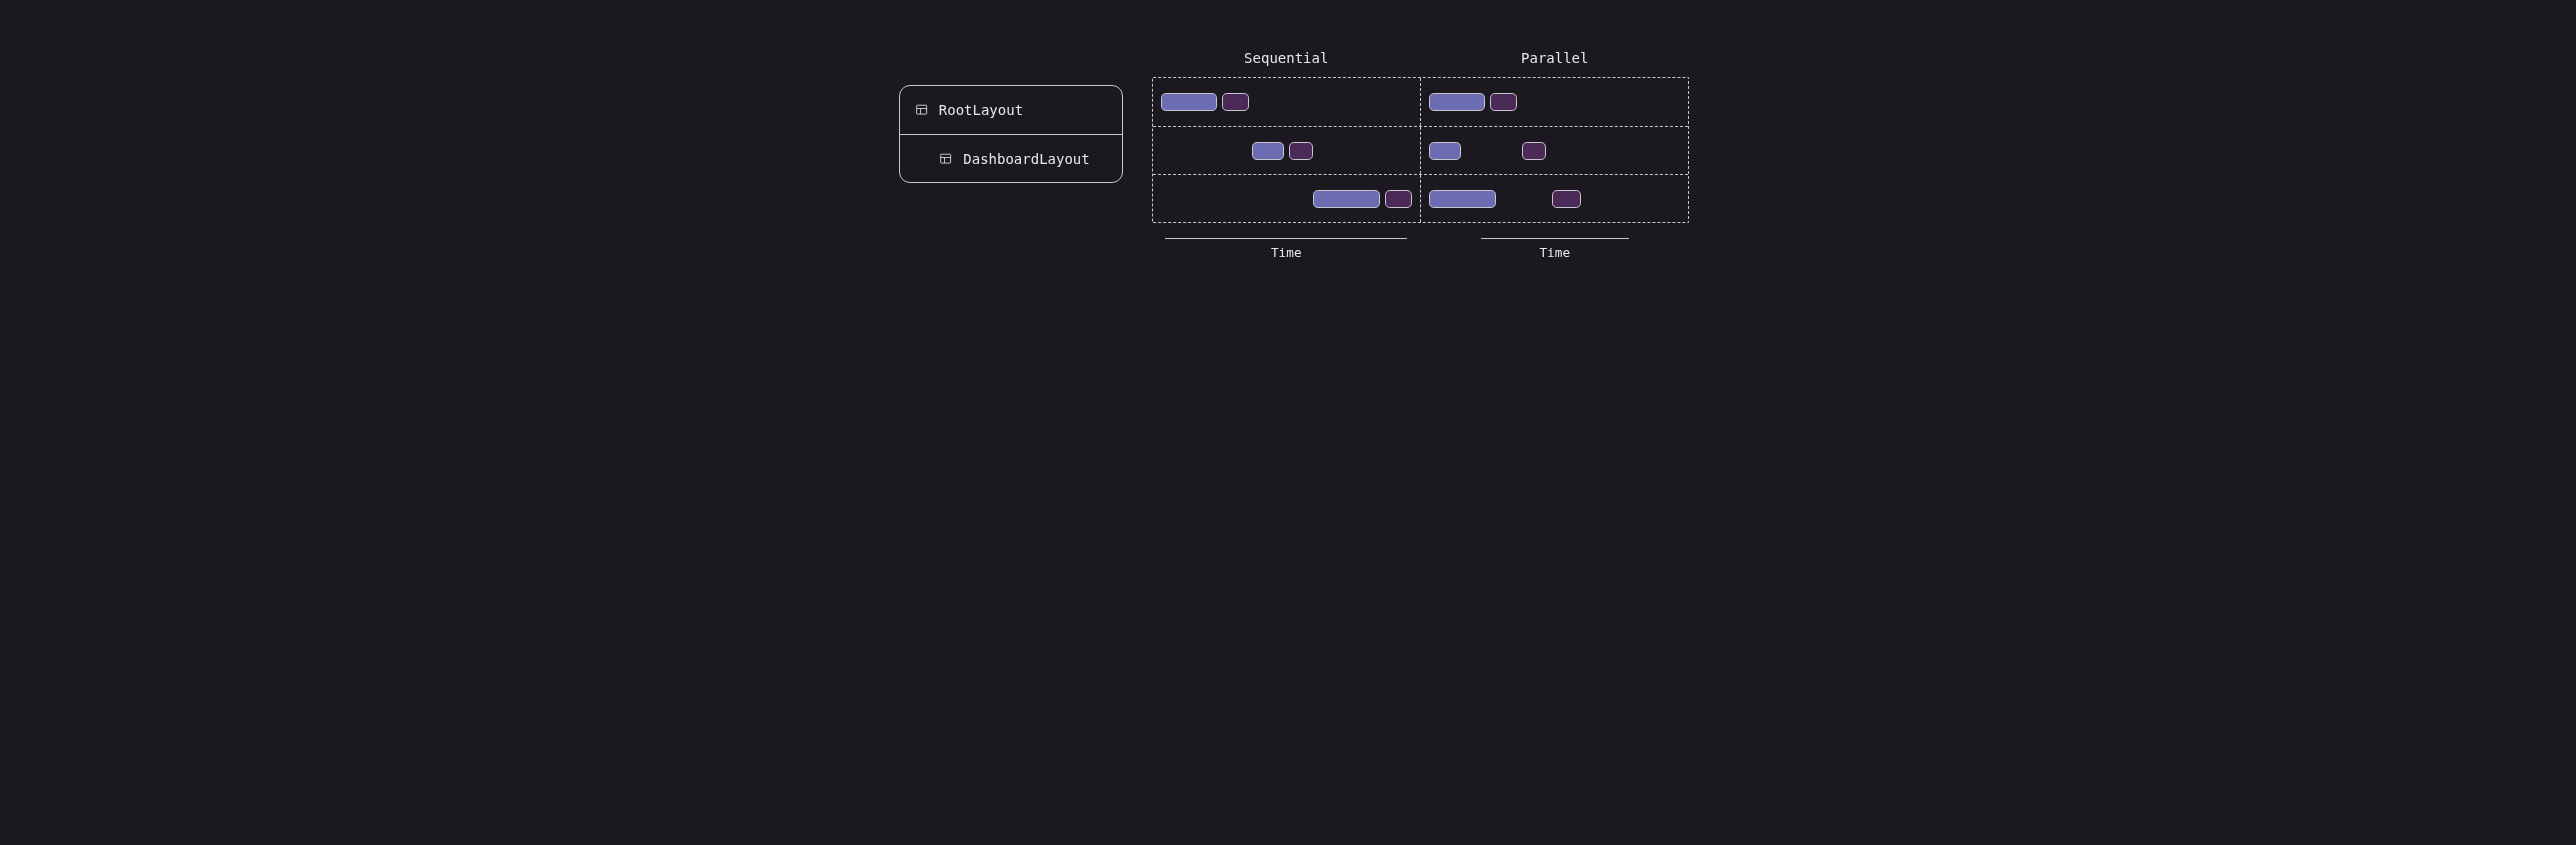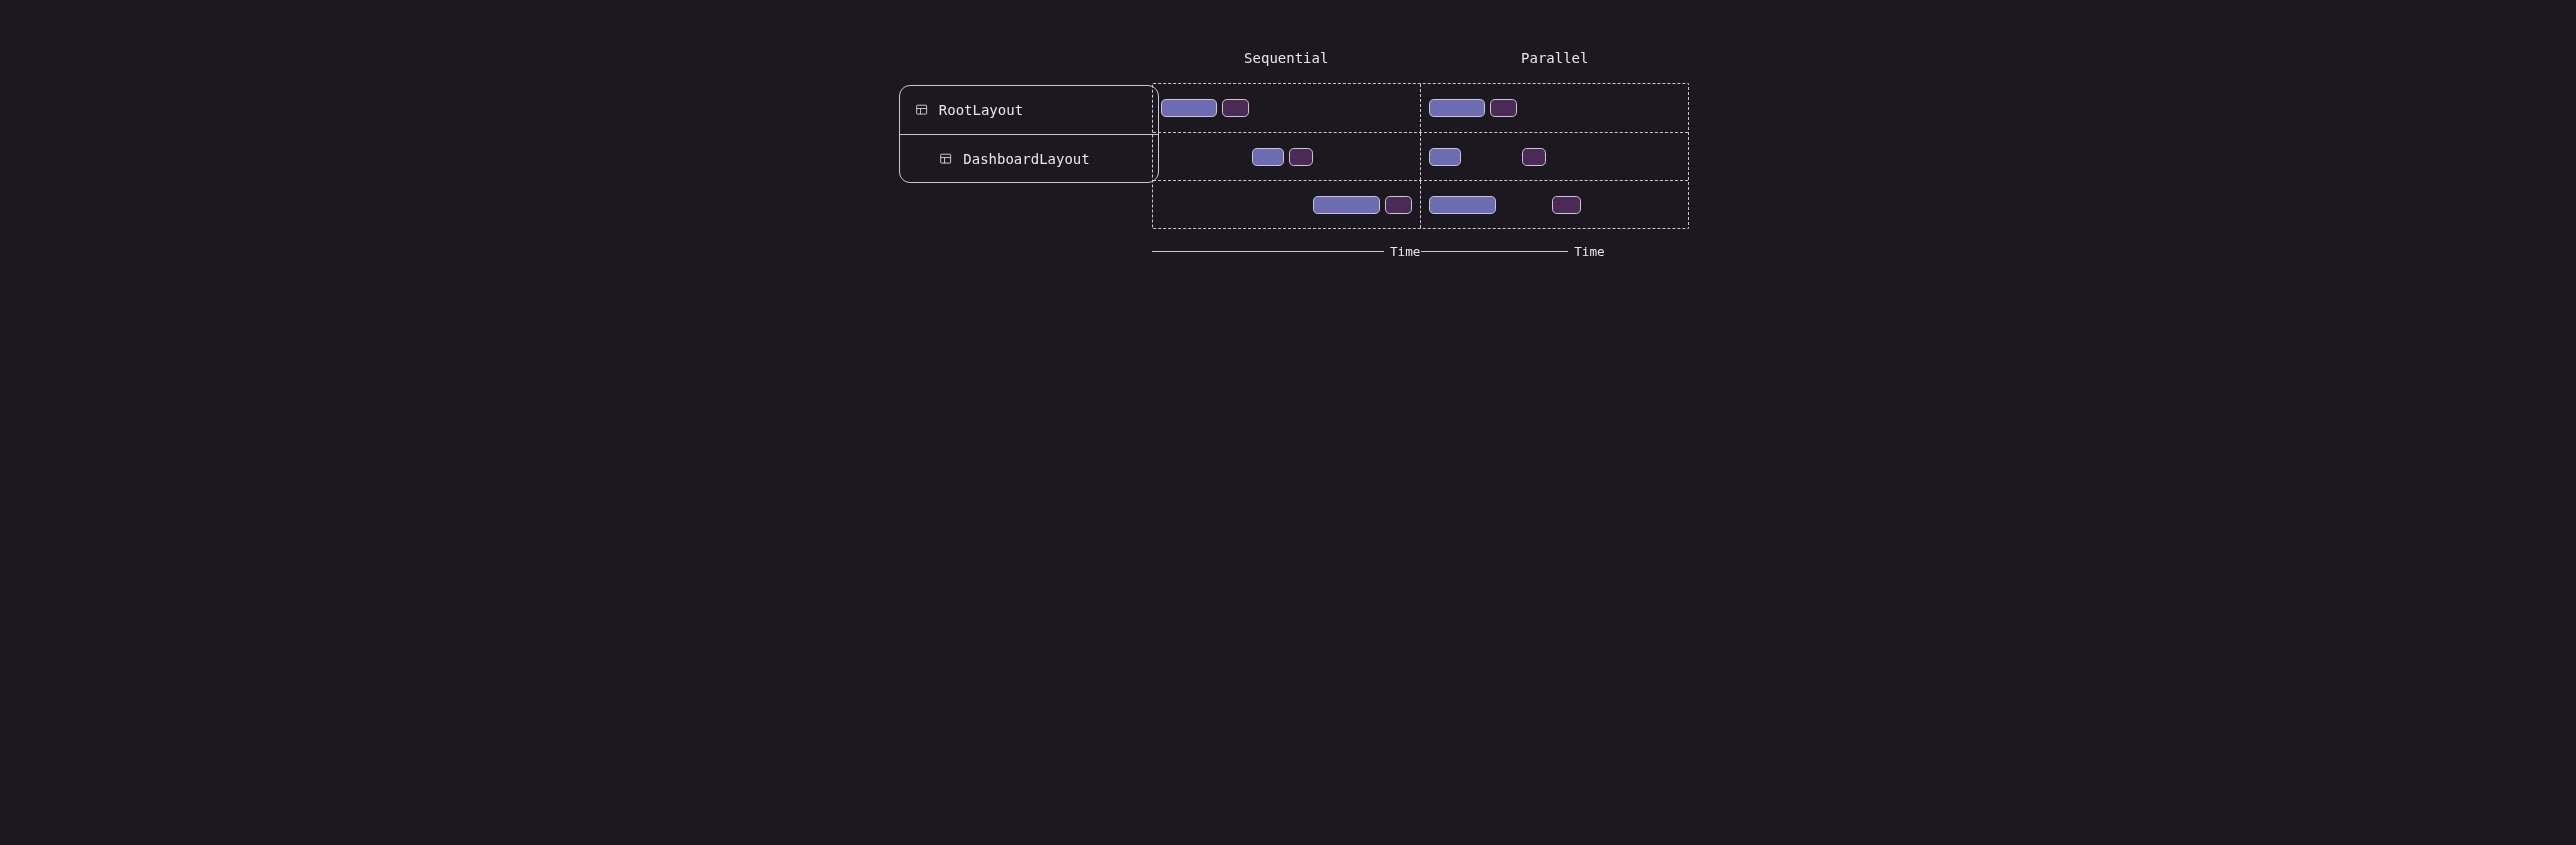--- a/index.html
+++ b/index.html
@@ -16,21 +16,21 @@
     height: 309px;
     margin: 0 auto;
     background: #1b1820;
   }
 
   
   .tree {
     position: absolute;
     left: 82px;
     top: 85px;
-    width: 260px;
+    width: 224px;
     border: 0.9px solid #c9c6d0;
     border-radius: 11px;
     overflow: hidden;
   }
   .tree-row {
     display: flex;
     align-items: center;
     height: 48px;
     border-top: 0.9px solid #c9c6d0;
     font-size: 14px;
@@ -44,21 +44,21 @@
   
   .timelines {
     position: absolute;
     left: 335px;
     top: 50px;
     width: 537px;
   }
   .heads {
     display: flex;
     width: 100%;
-    margin-bottom: 17px;
+    margin-bottom: 11px;
   }
   .heads > div {
     flex: 1;
     text-align: center;
     font-size: 14px;
   }
   .grid {
     width: 100%;
     border: 0.9px dashed #c9c6d0;
     border-radius: 1.2px;
@@ -88,21 +88,21 @@
   .bar.render { background: #4b2a57; }
 
   .axes {
     display: flex;
     width: 100%;
     margin-top: 14.5px;
   }
   .axis {
     flex: 1;
     display: flex;
-    flex-direction: row;
+    flex-direction: column;
     align-items: center;
     gap: 6px;
   }
   .axis .line {
     height: 0;
     border-top: 0.9px solid #c9c6d0;
   }
   .axis .lbl { font-size: 12.7px; }
 
   

